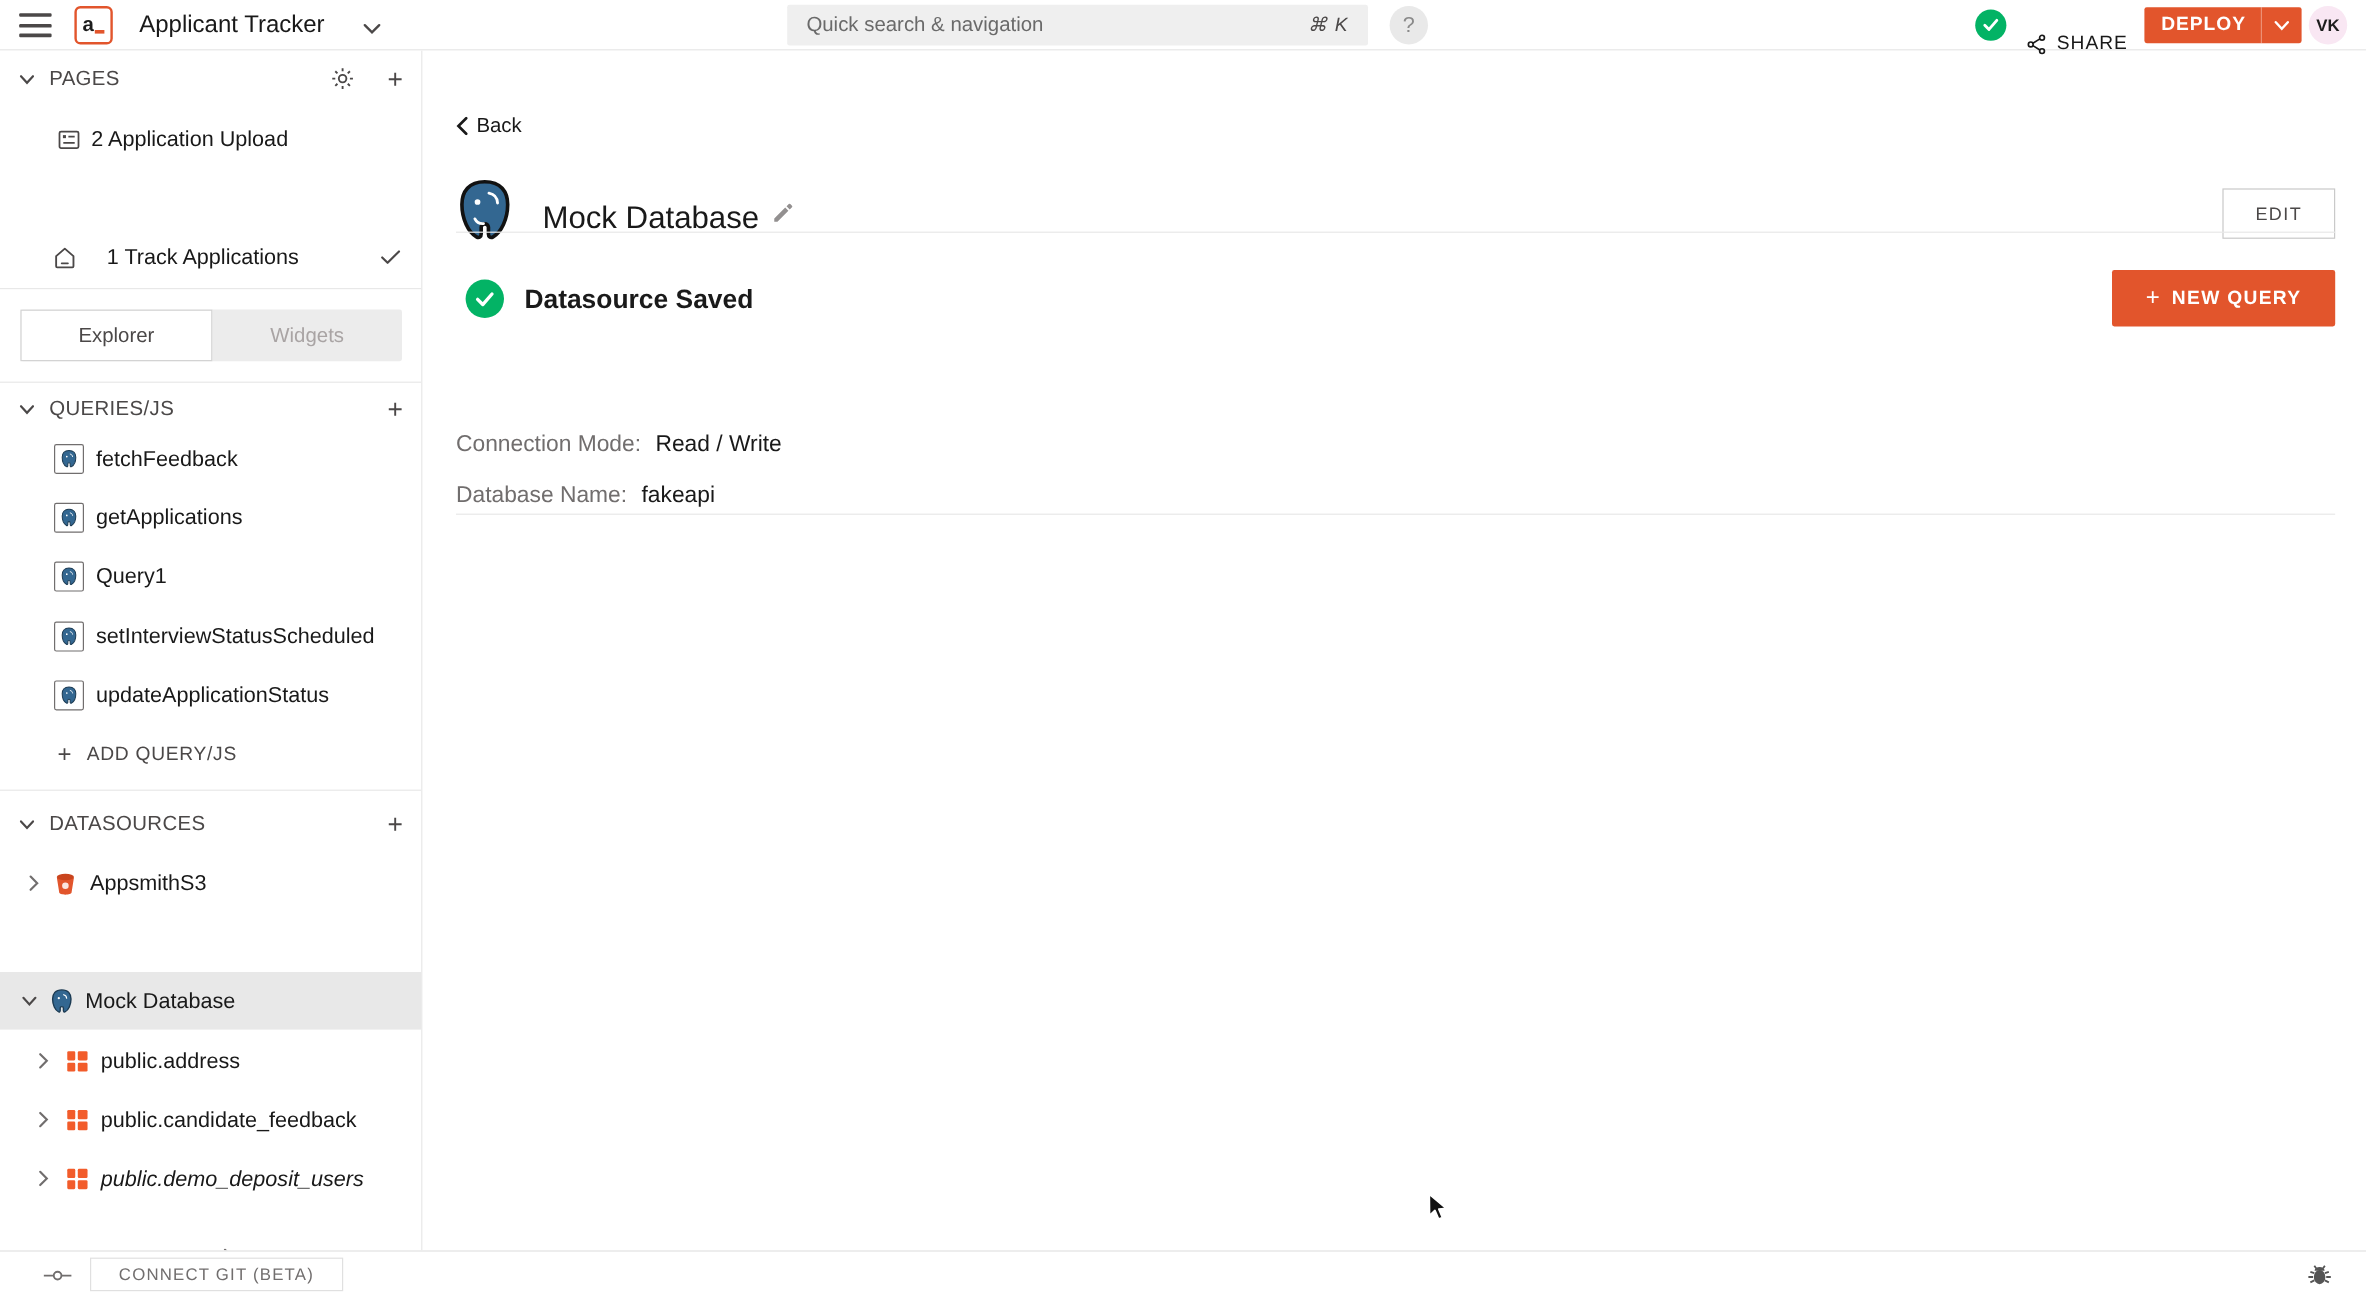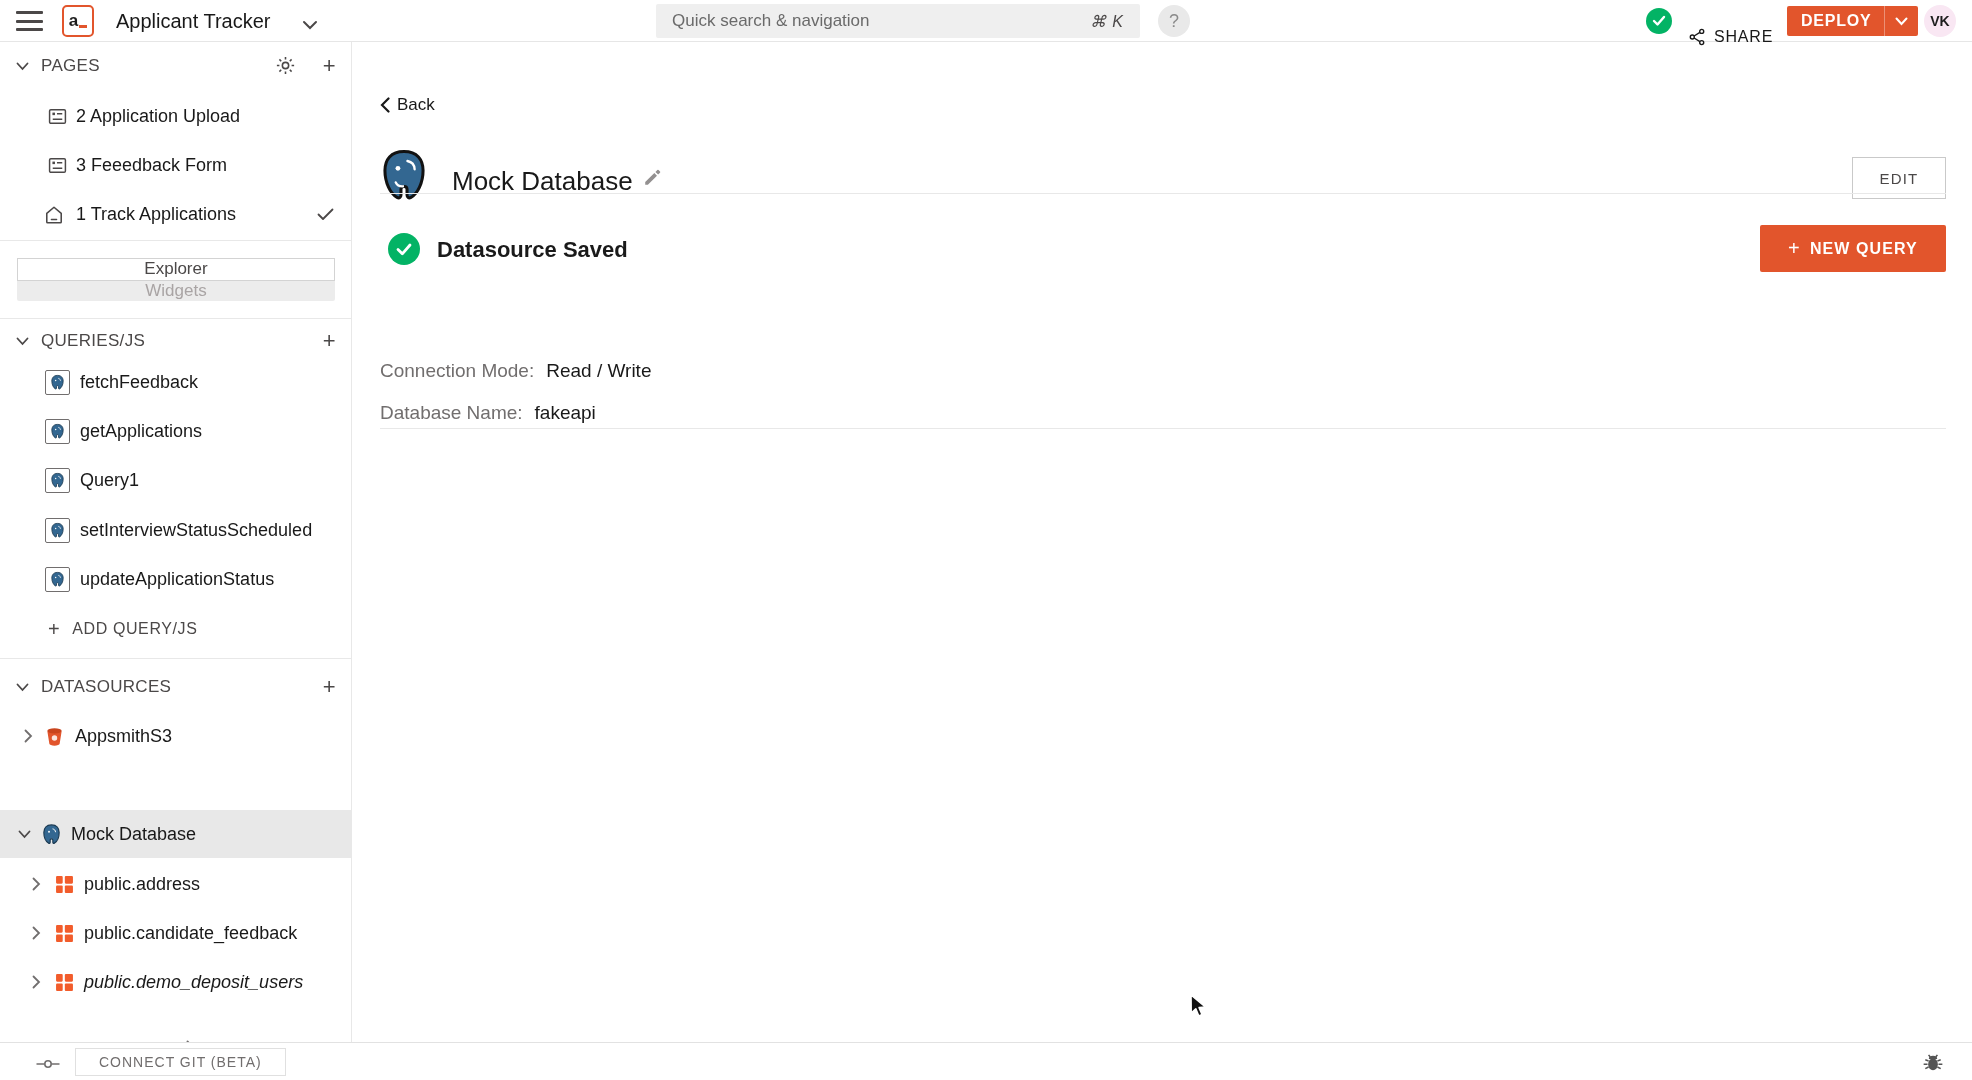--- a/index.html
+++ b/index.html
@@ -48,21 +48,21 @@
     border-right:1px solid #E8E8E8; z-index:20; overflow:hidden; }
   .s-row { position:absolute; left:0; width:352px; display:flex; align-items:center; cursor:pointer; }
   .s-head { height:48px; font-size:17px; font-weight:500; color:#4B4848; letter-spacing:0.3px; }
   .s-item { height:49px; font-size:18px; color:#191919; }
   .chev { display:flex; align-items:center; justify-content:center; width:16px; }
   .s-div { position:absolute; left:0; width:352px; height:1px; background:#E8E8E8; }
   .icon-box { width:25px; height:25px; border:1px solid #716E6E; border-radius:2px; background:#fff;
     display:flex; align-items:center; justify-content:center; }
   .plus-glyph { font-size:22px; font-weight:400; color:#4B4848; line-height:1; }
   .seg-wrap { position:absolute; top:258px; left:17px; width:318px; height:43px; background:#ECECEC;
-    border-radius:2px; display:flex;flex-direction:column; }
+    border-radius:2px; display:flex; }
   .seg { flex:1; display:flex; align-items:center; justify-content:center; font-size:17px; cursor:pointer; }
   .seg.active { background:#fff; border:1px solid #D3D3D3; color:#4B4848; }
   .seg.inactive { color:#A9A4A4; }
   .sel-row { background:#E8E8E8; }
 
   
   .main { position:absolute; top:42px; left:353px; width:1619px; height:1000px; background:#fff; }
   .back { position:absolute; top:53px; left:27px; display:flex; align-items:center; gap:7px;
     font-size:17px; color:#191919; cursor:pointer; }
   .ds-logo { position:absolute; top:104px; left:25px; }
@@ -173,38 +173,28 @@
     <div class="s-row s-item" style="top:50px;">
       <span style="margin-left:48px; display:flex;">
         <svg width="19" height="19" viewBox="0 0 18 18" fill="none" stroke="#4B4848" stroke-width="1.4">
             <rect x="1.5" y="2.5" width="15" height="13" rx="1.2"></rect>
             <rect x="4.2" y="5.3" width="2.4" height="2.4" fill="#4B4848" stroke="none"></rect>
             <path d="M8.5 6.5h5M4.5 11.5h9"></path>
           </svg>
       </span>
       <span style="margin-left:9px;">2 Application Upload</span>
     </div>
-    <div class="s-row s-item" style="top:99px;">
-      <span style="margin-left:48px; display:flex;">
-        <svg width="19" height="19" viewBox="0 0 18 18" fill="none" stroke="#4B4848" stroke-width="1.4">
-            <rect x="1.5" y="2.5" width="15" height="13" rx="1.2"></rect>
-            <rect x="4.2" y="5.3" width="2.4" height="2.4" fill="#4B4848" stroke="none"></rect>
-            <path d="M8.5 6.5h5M4.5 11.5h9"></path>
-          </svg>
-      </span>
-      <span style="margin-left:9px;">3 Feeedback Form</span>
-    </div>
     <div class="s-row s-item" style="top:148px;">
       <span style="margin-left:44px; display:flex;">
         <svg width="20" height="20" viewBox="0 0 18 18" fill="none" stroke="#4B4848" stroke-width="1.4" stroke-linejoin="round">
             <path d="M2.5 7.6 9 2l6.5 5.6v7.6a.8.8 0 0 1-.8.8H3.3a.8.8 0 0 1-.8-.8z"></path>
             <path d="M6.7 13h4.6" stroke-linecap="round"></path>
           </svg>
       </span>
-      <span style="margin-left:12px;">1 Track Applications</span>
+      <span style="margin-left:25px;">1 Track Applications</span>
       <span style="position:absolute; right:18px; display:flex;">
         <svg width="17" height="13" viewBox="0 0 17 13">
             <polyline points="1.5,6.5 6,11 15.5,1.5" fill="none" stroke="#4B4848" stroke-width="1.8" stroke-linecap="round" stroke-linejoin="round"></polyline>
           </svg>
       </span>
     </div>
 
     <div class="s-div" style="top:198px;"></div>
 
     <div class="seg-wrap" style="top:216px;">

